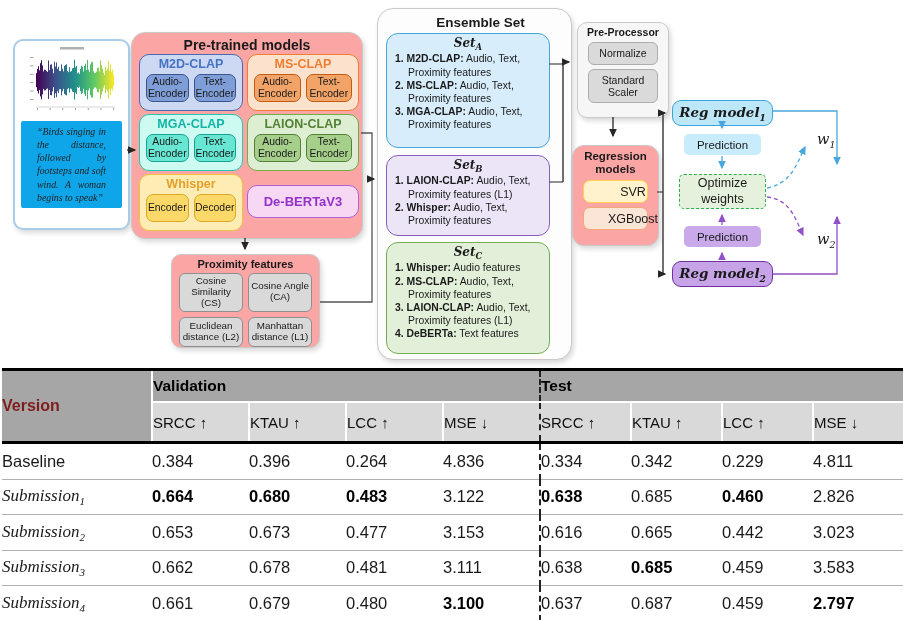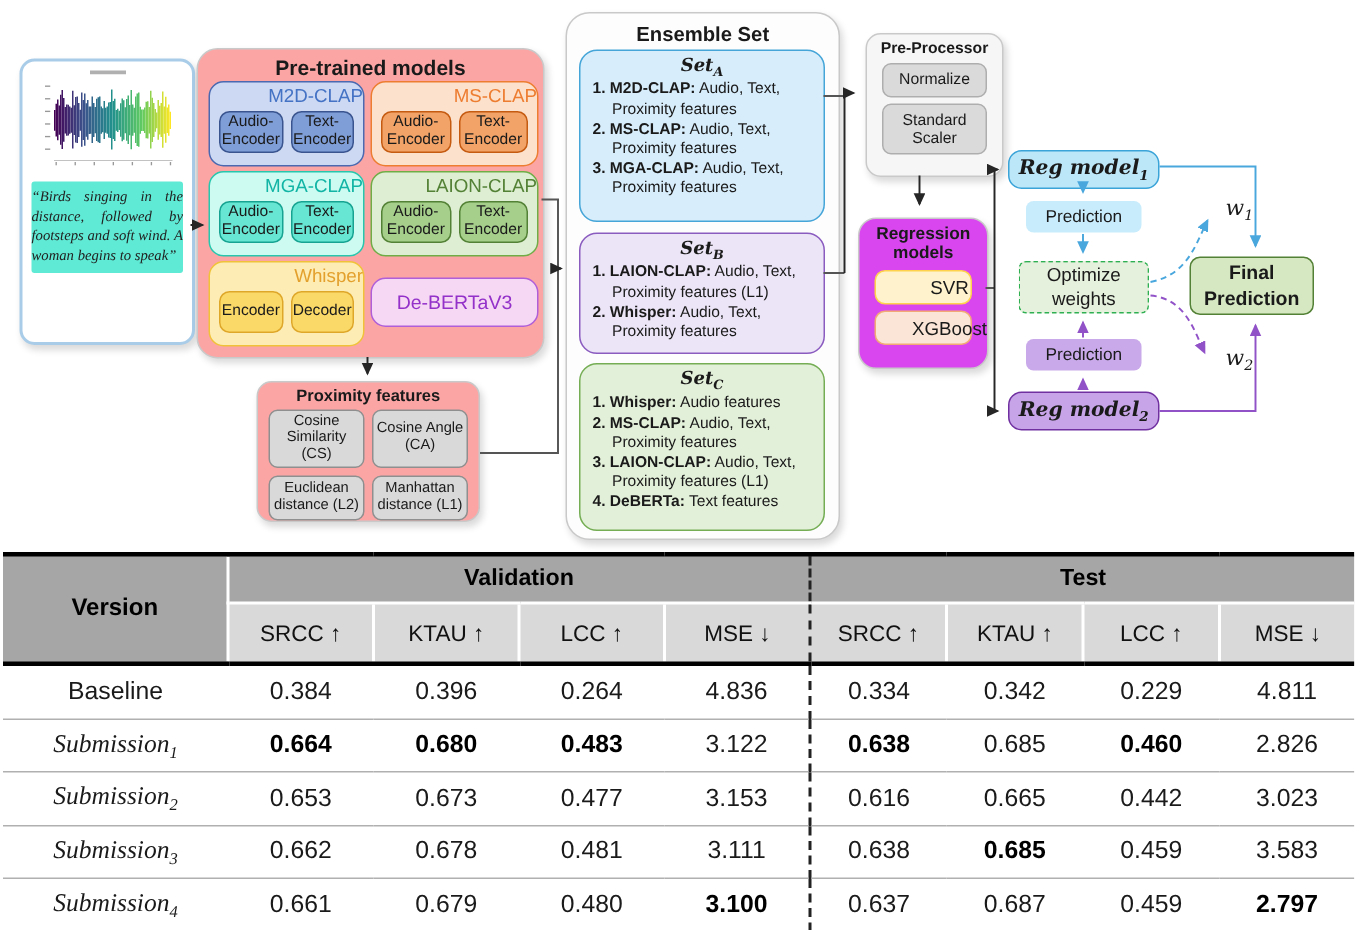--- a/index.html
+++ b/index.html
@@ -11,66 +11,66 @@
   .grp{position:absolute;background:#fca5a5;border:1.5px solid #c9c9c9;border-radius:14px;
        box-shadow:2px 3px 5px rgba(0,0,0,.15);}
   .group-title{text-align:center;font-weight:bold;font-size:14px;padding-top:4px;}
   .group-title.small{font-size:11px;padding-top:3px;}
 
   
   .atp{position:absolute;left:13px;top:39px;width:113px;height:187px;background:#fff;
        border:2px solid #a9cde9;border-radius:10px;box-shadow:2px 3px 5px rgba(0,0,0,.15);z-index:1;}
   .atp-title{font-weight:bold;font-size:13px;text-align:center;line-height:1.25;padding-top:4px;}
   #waveform{display:block;margin:3px auto 0 auto;background:#fff;}
-  .atp-quote{margin:3px 6px 0 6px;background:#5eead4;border-radius:2px;padding:4px 0;
+  .atp-quote{margin:3px 6px 0 6px;background:#0ea5e9;border-radius:2px;padding:4px 16px;
        font-family:"Liberation Serif",serif;font-style:italic;font-size:9.8px;line-height:1.34;
        text-align:justify;color:#222;}
 
   
   .pretrained{left:131px;top:32px;width:230px;height:205px;z-index:1;}
   .card{position:absolute;border-radius:10px;border:1.6px solid;box-sizing:border-box;}
-  .card .ct{text-align:right;font-weight:normal;font-size:12.5px;margin-top:2px;}
+  .card .ct{text-align:center;font-weight:bold;font-size:12.5px;margin-top:2px;}
   .card .row{display:flex;gap:5px;padding:3px 6px 0 6px;}
   .card .enc{flex:1;border:1.4px solid;border-radius:7px;height:26px;display:flex;align-items:center;
        justify-content:center;text-align:center;font-size:10.4px;line-height:1.12;}
   .card.m2d{left:7px;top:21px;width:104px;height:57px;}
   .card.ms{left:115px;top:21px;width:112px;height:57px;}
   .card.mga{left:7px;top:81px;width:104px;height:57px;}
   .card.laion{left:115px;top:81px;width:112px;height:57px;}
   .card.whisper{left:7px;top:141px;width:104px;height:57px;}
   .card.deberta{left:115px;top:152px;width:112px;height:33px;display:flex;align-items:center;justify-content:center;}
   .card.deberta .ct{margin-top:0;font-size:13px;}
 
   
   .proximity{left:171px;top:254px;width:147px;height:92px;border-radius:10px;z-index:1;}
   .prox-grid{display:grid;grid-template-columns:1fr 1fr;gap:5px 5px;padding:3px 7px 0 7px;}
   .prox-item{background:#d9d9d9;border:1px solid #8f8f8f;border-radius:6px;min-height:24px;
        display:flex;align-items:center;justify-content:center;text-align:center;
        font-size:9.8px;line-height:1.12;padding:2px 1px;}
 
   
-  .ensemble{left:377px;top:8px;width:181px;height:350px;background:#fdfdfd;border-radius:16px;z-index:1;}
+  .ensemble{left:377px;top:8px;width:181px;height:350px;background:#fdfdfd;border-radius:16px;z-index:1;padding-left:12px;}
   .ensemble .group-title{font-size:13.5px;padding-top:6px;}
   .eset{position:absolute;left:8px;width:164px;border:1.6px solid;border-radius:12px;box-sizing:border-box;}
   .eset.seta{top:24px;height:115px;}
   .eset.setb{top:146px;height:81px;}
   .eset.setc{top:233px;height:112px;}
   .eset .st{text-align:center;font-family:"DejaVu Serif",serif;font-weight:bold;font-style:italic;
        font-size:12px;margin-top:2px;}
   .eset .st sub{font-size:8.5px;}
   .eset .items{padding:0 4px 0 8px;font-size:10.4px;line-height:1.26;}
   .eset .item{padding-left:13px;text-indent:-13px;}
 
   
   .preproc{left:577px;top:22px;width:90px;height:94px;background:#f6f6f6;border-radius:10px;z-index:1;}
   .preproc .group-title{font-size:10.5px;}
   .stepbox{margin:4px 10px 0 10px;background:#dadada;border:1.2px solid #aeaeae;border-radius:6px;
        display:flex;align-items:center;justify-content:center;text-align:center;
        font-size:10.5px;line-height:1.15;}
-  .regression{left:572px;top:145px;width:85px;height:99px;background:#d946ef;border-radius:12px;z-index:1;}
+  .regression{left:572px;top:145px;width:85px;height:99px;background:#fca5a5;border-radius:12px;z-index:1;}
   .regression .group-title{font-size:11.5px;line-height:1.15;}
   .regbox{margin:4px 10px 0 10px;border:1.4px solid;border-radius:7px;height:21px;
        display:flex;align-items:center;justify-content:center;font-size:12.5px;padding-left:35px;}
 
   
   .fb{position:absolute;box-sizing:border-box;display:flex;align-items:center;justify-content:center;
       text-align:center;z-index:2;}
   .regmodel{width:101px;height:26px;border:1.8px solid;border-radius:9px;
       font-family:"DejaVu Serif",serif;font-weight:bold;font-style:italic;font-size:13.5px;}
   .regmodel sub{font-size:9px;}
@@ -84,23 +84,23 @@
   .fb.final{left:793px;top:171px;width:83px;height:39px;border:1.8px solid;border-radius:7px;
       font-weight:bold;font-size:13px;line-height:1.3;}
   .wlab{position:absolute;font-family:"DejaVu Serif",serif;font-style:italic;font-size:14.5px;z-index:2;}
   .wlab sub{font-size:9.5px;}
   .wlab.w1{left:817px;top:131px;}
   .wlab.w2{left:817px;top:231px;}
 
   
   #results{position:absolute;left:2px;top:368px;width:899px;border-collapse:collapse;
       border-top:3px solid #000;border-bottom:3.5px solid #000;table-layout:fixed;}
-  #results th,#results td{padding:0;text-align:center;vertical-align:middle;}
+  #results th,#results td{padding:0;text-align:left;vertical-align:middle;}
   th.gh{background:#a6a6a6;font-weight:bold;font-size:15.5px;height:30px;color:#000;}
-  th.vh{background:#a6a6a6;font-weight:bold;font-size:16px;color:#000000;border-right:2.5px solid #fff;
+  th.vh{background:#a6a6a6;font-weight:bold;font-size:16px;color:#7f1d1d;border-right:2.5px solid #fff;
       border-bottom:3px solid #000;}
   th.mh{background:#d9d9d9;font-weight:normal;font-size:15px;height:38px;color:#111;
       border-top:2.5px solid #fff;border-left:2.5px solid #fff;border-bottom:3px solid #000;}
   th.gh.vali{border-left:2.5px solid #fff;}
   th.dash,td.dash{border-left:2px dashed #222 !important;}
   #results tbody td{font-size:16.5px;height:34.5px;color:#1a1a1a;}
   #results tbody tr + tr td{border-top:1.3px solid #b0b0b0;}
   #results td.b{font-weight:bold;color:#000;}
   td.vername{font-size:16px;}
   td.vername .serif{font-family:"Liberation Serif",serif;font-style:italic;font-size:17px;}
@@ -358,21 +358,20 @@
     <div class="fb pred pred2" style="background: rgb(201, 169, 234);">Prediction</div>
     <div class="fb regmodel reg2" style="background: rgb(199, 163, 232); border-color: rgb(112, 48, 160);">
       <span><span>Reg model</span><sub>2</sub></span>
     </div>
     <div class="wlab w1">
       <span>w</span><sub>1</sub>
     </div>
     <div class="wlab w2">
       <span>w</span><sub>2</sub>
     </div>
-    <div class="fb final" style="background: rgb(214, 232, 194); border-color: rgb(83, 129, 53);">Final Prediction</div>
   </div>
 
   <table id="results">
     <colgroup>
       <col style="width:150px">
       <col style="width:97px">
         <col style="width:97px">
         <col style="width:97px">
         <col style="width:97px">
       <col style="width:91px">

